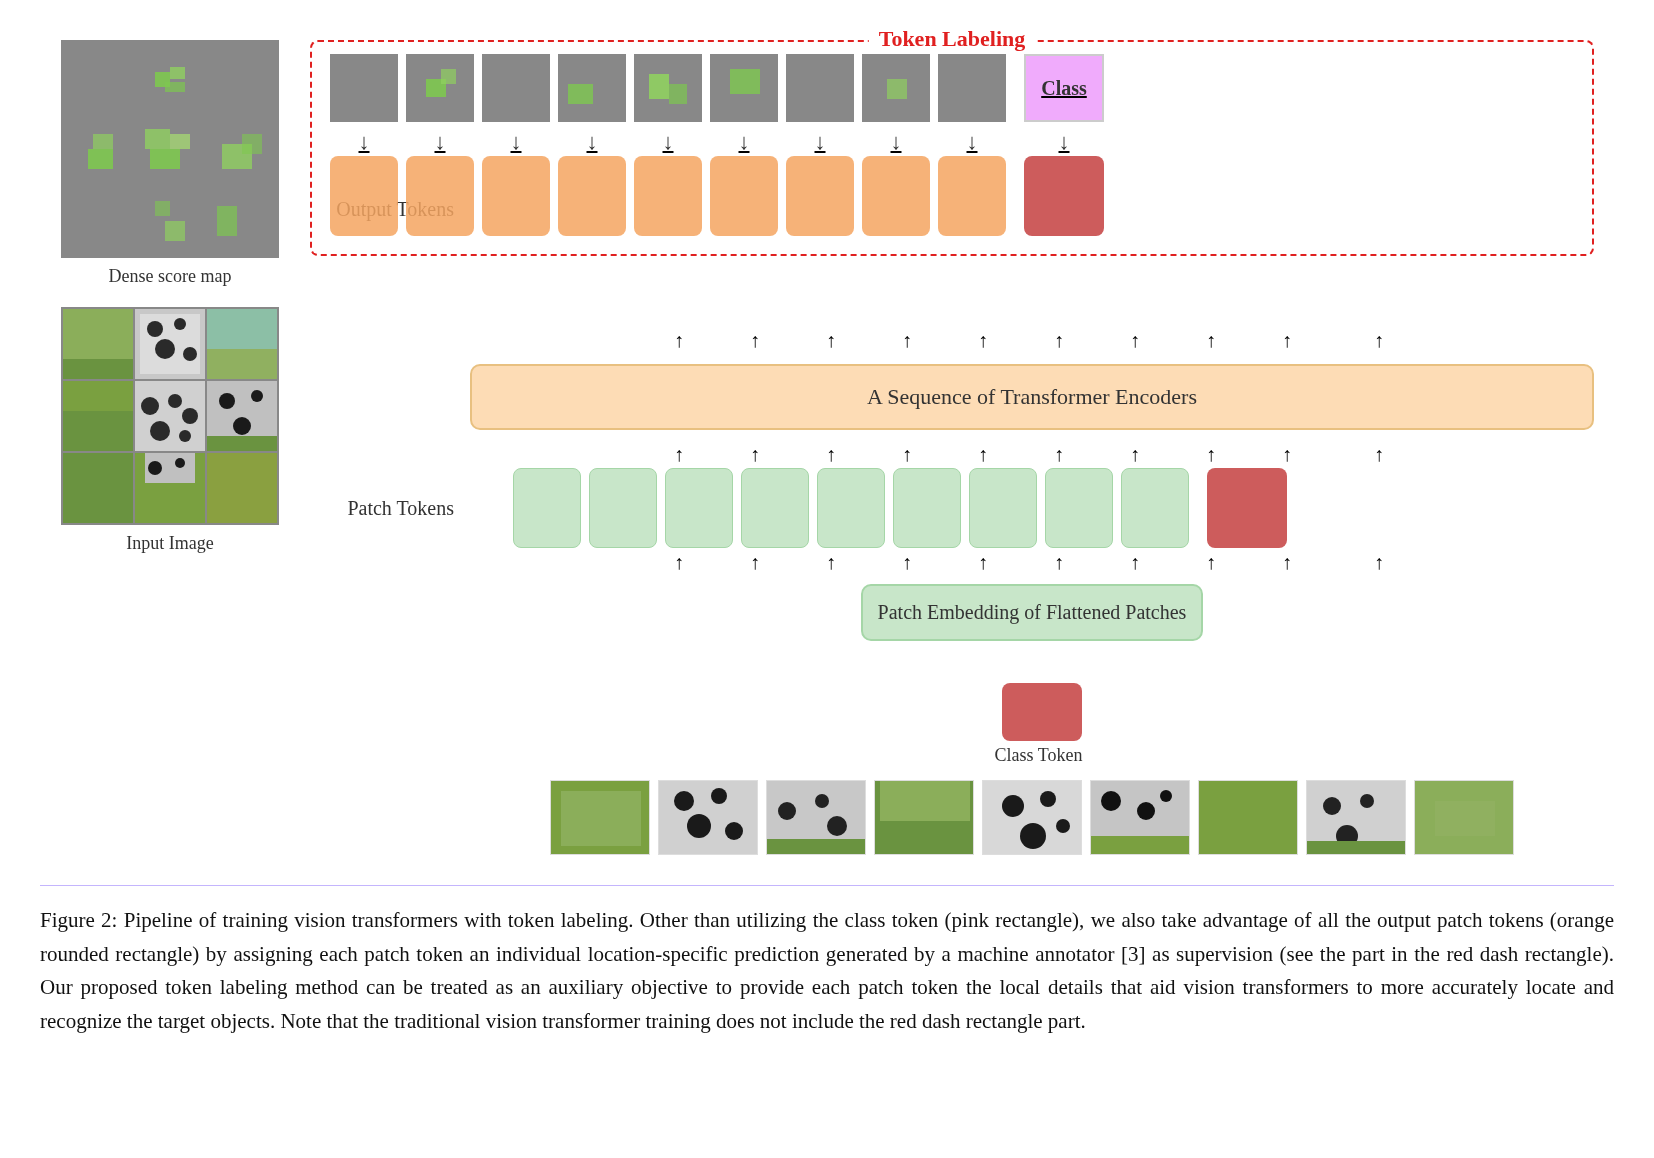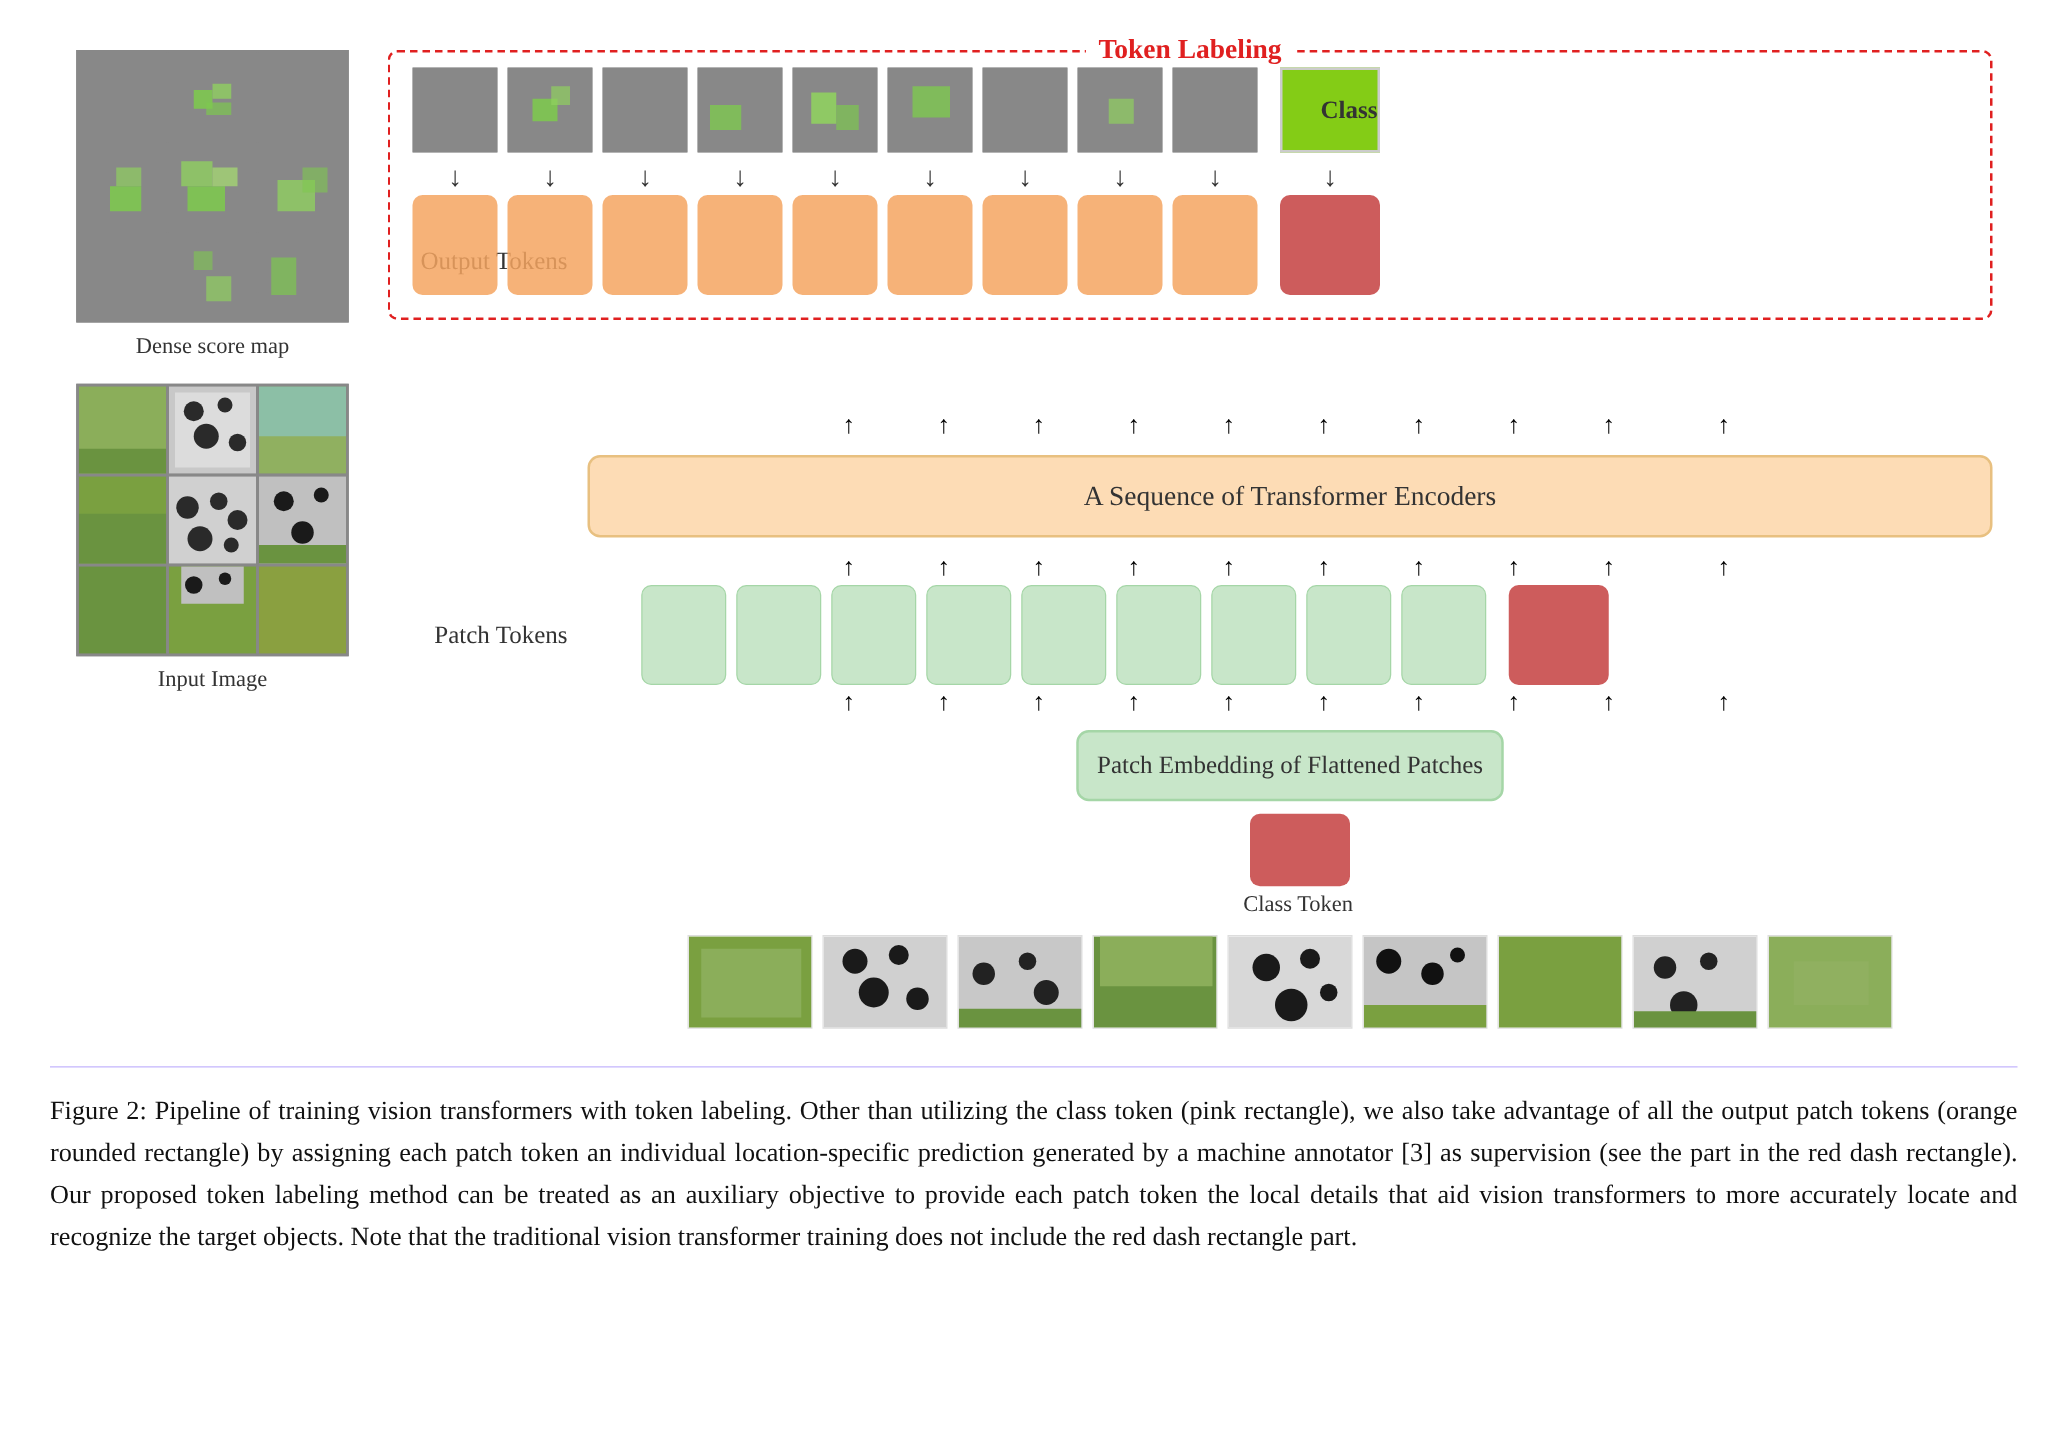--- a/index.html
+++ b/index.html
@@ -96,20 +96,21 @@
     }
 
     
     .token-labeling-section {
       position: relative;
       border: 2.5px dashed #e02020;
       border-radius: 8px;
       padding: 12px 18px 18px 18px;
       margin-bottom: 10px;
       width: 100%;
+      text-decoration: underline;
     }
 
     .token-labeling-title {
       position: absolute;
       top: -16px;
       left: 50%;
       transform: translateX(-50%);
       background: #fff;
       padding: 0 10px;
       color: #e02020;
@@ -121,26 +122,26 @@
     .score-patch {
       width: 68px;
       height: 68px;
       background: #888;
       position: relative;
       flex-shrink: 0;
     }
 
     .class-box {
       border: 2px solid #ccc;
-      background: #84cc16;
+      background: #f0abfc;
       width: 80px;
       height: 68px;
       display: flex;
       align-items: center;
-      justify-content: flex-end;
+      justify-content: center;
       font-size: 20px;
       font-weight: bold;
       color: #333;
       margin-left: 10px;
       flex-shrink: 0;
     }
 
     .arrow-down {
       width: 68px;
       display: flex;
@@ -617,21 +618,21 @@
         <div style="width:68px; display:flex; justify-content:center; font-size:20px;">↑</div>
         <div style="width:80px; display:flex; justify-content:center; font-size:20px; margin-left:10px;">↑</div>
       </div>
 
       <div class="patch-embed-section">
         <div class="patch-embed-label-space"></div>
         <div class="patch-embed-row">
           <div class="patch-embed-box">
             <span>Patch Embedding of Flattened Patches</span>
           </div>
-          <div style="display:flex; flex-direction:column; align-items:flex-start; gap:4px; margin-left:8px;">
+          <div style="display:flex; flex-direction:column; align-items:flex-end; gap:4px; margin-left:8px;margin-top:32px;">
             <div class="patch-token-class" style="width:80px; height:58px;"></div>
             <span class="class-token-label">Class Token</span>
           </div>
         </div>
       </div>
 
       <div style="display:flex; flex-direction:row; align-items:center; gap:8px; margin-top:14px; margin-left:160px;">
 
         <div class="dog-patch">
           <svg width="100" height="75">

